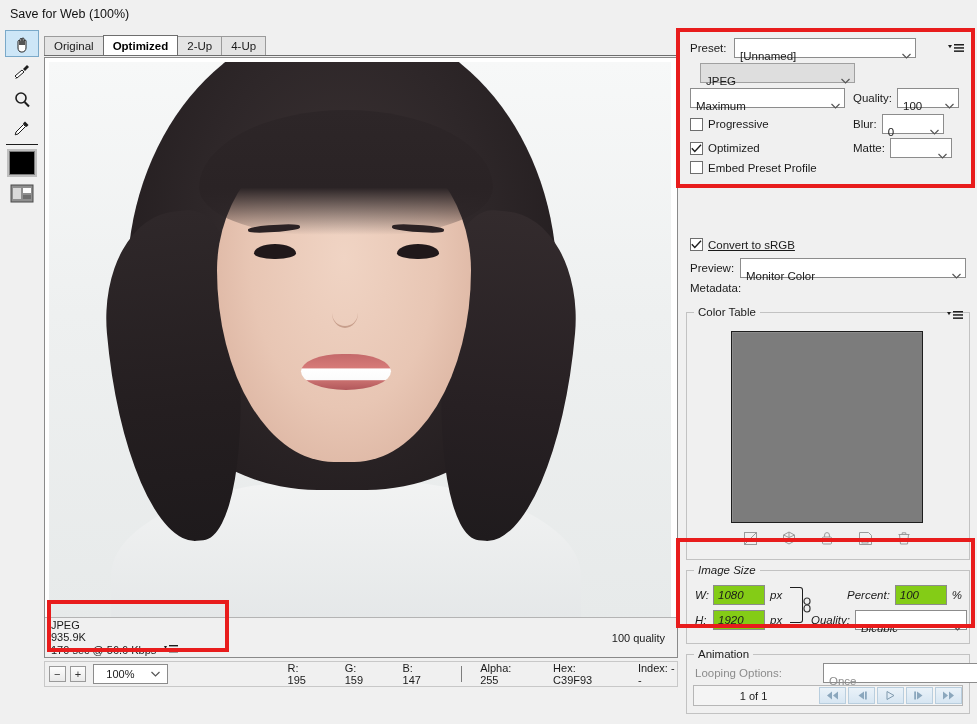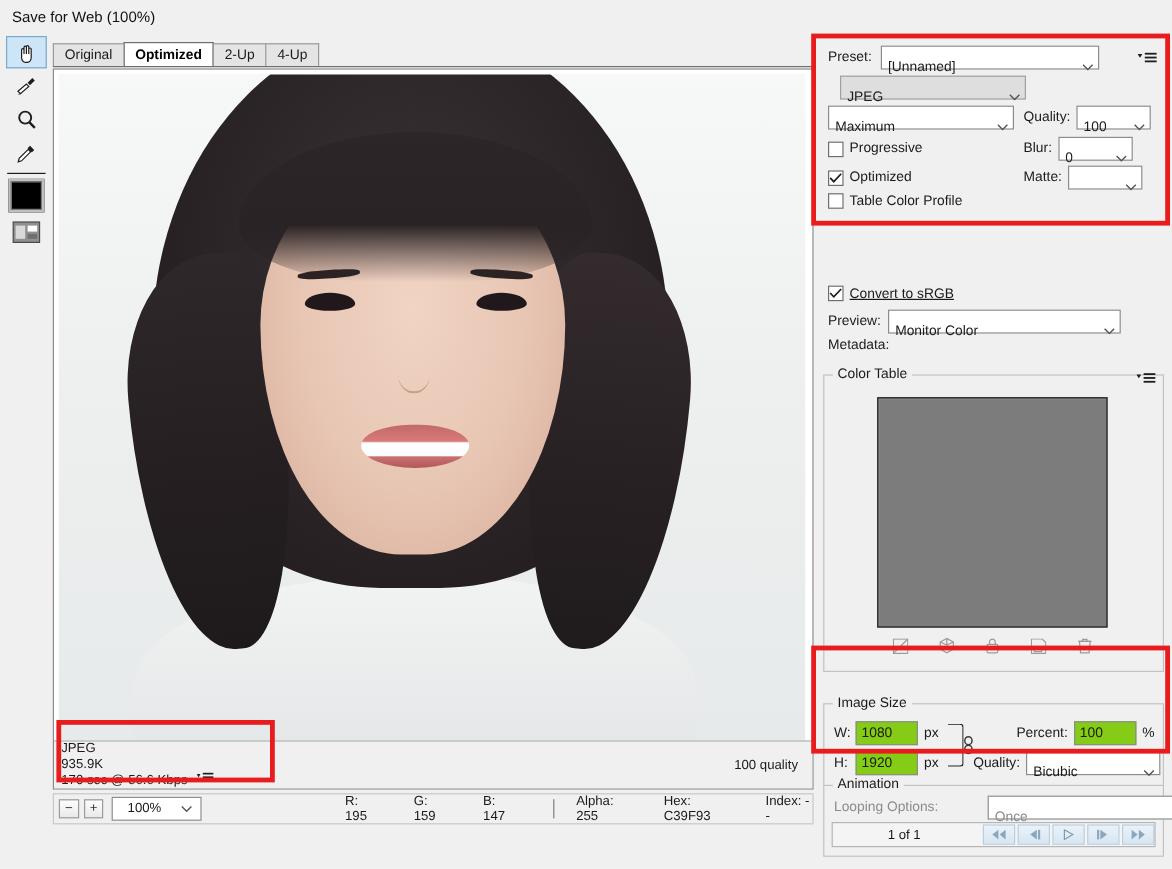--- a/index.html
+++ b/index.html
@@ -251,21 +251,21 @@
     position: absolute; left: 44px; top: 18px; width: 192px; height: 192px;
     background: #7c7c7c; border: 1px solid #1e1e1e;
     box-shadow: inset 1px 1px 0 rgba(255,255,255,.12);
   }
   .cticons {
     position: absolute; left: 44px; top: 214px; width: 192px; height: 22px;
     display: flex; align-items: center; justify-content: space-around;
   }
   .cticon { width: 18px; height: 16px; display: flex; align-items: center; justify-content: center; cursor: default; }
 
-  .szpanel { left: 4px; top: 556px; width: 284px; height: 74px; }
+  .szpanel { left: 4px; top: 540px; width: 284px; height: 74px; font-style: italic; }
   .animpanel { left: 4px; top: 624px; width: 284px; height: 60px; }
 
   .linkbracket {
     position: absolute; width: 13px; height: 36px;
     border: 1.6px solid #1e1e1e; border-left: none;
     border-radius: 0 3px 3px 0;
   }
   .linkicon { position: absolute; width: 12px; height: 16px; }
 
   .playbar {
@@ -499,38 +499,38 @@
           <svg width="9" height="6" viewBox="0 0 9 6">
               <path d="M0.5 1L4.5 5L8.5 1" fill="none" stroke="#555" stroke-width="1.2"></path>
             </svg>
         </span>
       </div>
     </div>
 
     <div class="embrow">
       <div class="cb">
         <span class="cbbox"></span>
-        <span class="lbl">Table Color Profile</span>
+        <span class="lbl">Embed Preset Profile</span>
       </div>
     </div>
 
     <div class="srgbrow">
       <div class="cb">
         <span class="cbbox">
           <svg width="11" height="9" viewBox="0 0 11 9">
             <path d="M0.8 4.2L3.8 7.4L10 0.8" fill="none" stroke="#1d1d1d" stroke-width="1.4"></path>
           </svg>
         </span>
         <span class="lbl">Convert to sRGB</span>
       </div>
     </div>
 
     <div class="prevrow row">
       <span class="lbl" style="width:50px">Preview:</span>
-      <div class="combo" style="width:194px">
+      <div class="combo" style="width:226px">
         <span class="txt">Monitor Color</span>
         <span class="caret">
           <svg width="9" height="6" viewBox="0 0 9 6">
               <path d="M0.5 1L4.5 5L8.5 1" fill="none" stroke="#555" stroke-width="1.2"></path>
             </svg>
         </span>
       </div>
     </div>
 
     <div class="metarow row">

